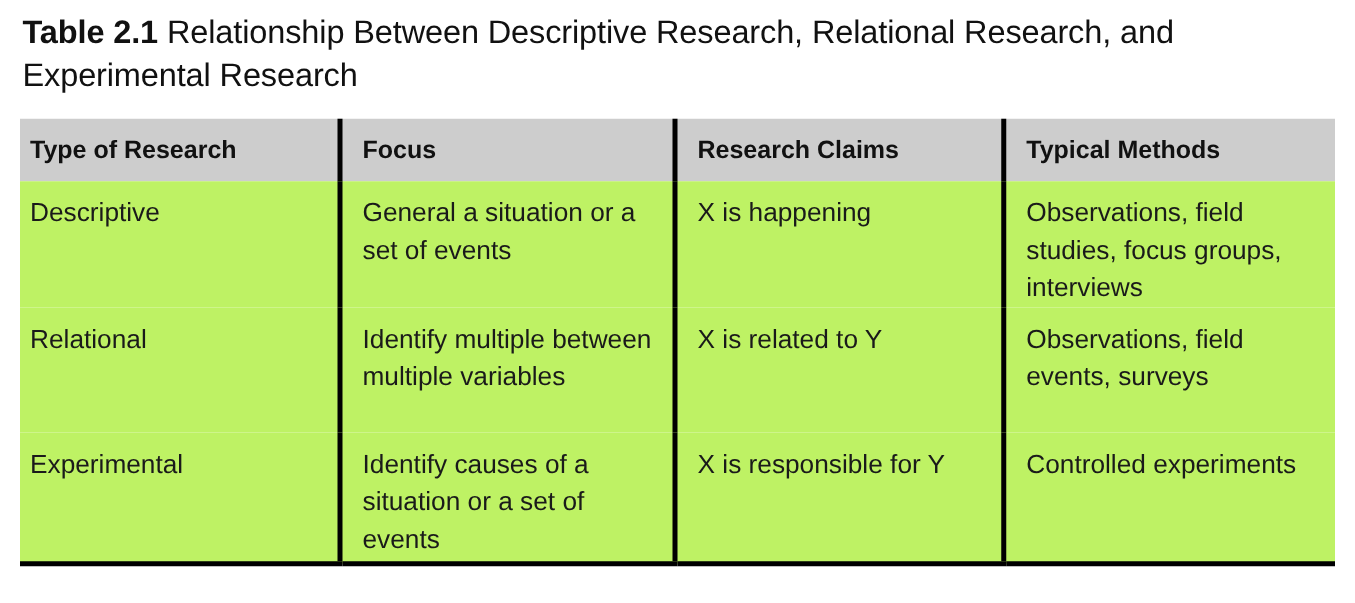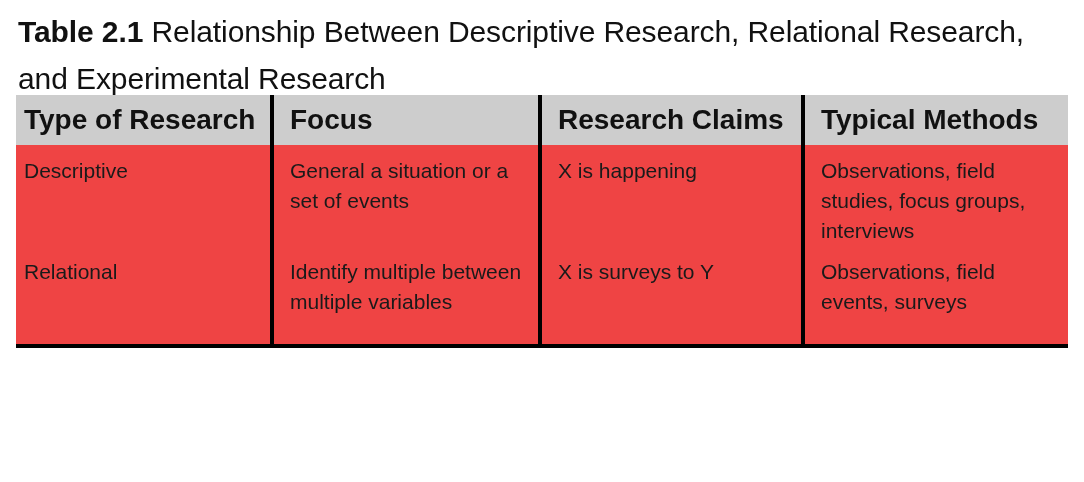--- a/index.html
+++ b/index.html
@@ -21,22 +21,22 @@
     height: 482px;
     box-sizing: border-box;
   }
 
   
   .caption {
     position: absolute;
     left: 18px;
     top: 8px;
     width: 1050px;
-    font-size: 30px;
-    line-height: 47px;
+    font-size: 26px;
+    line-height: 35px;
     letter-spacing: -0.1px;
     color: #111111;
   }
   .caption-label {
     font-weight: bold;
   }
   .caption-text {
     font-weight: normal;
   }
 
@@ -54,21 +54,21 @@
     width: 1052px;
   }
 
   table.data-table col.c0 { width: 256px; }
   table.data-table col.c1 { width: 268px; }
   table.data-table col.c2 { width: 263px; }
   table.data-table col.c3 { width: 265px; }
 
   thead th {
     background: #cdcdcd;
-    font-size: 28px;
+    font-size: 20px;
     font-weight: bold;
     text-align: left;
     color: #111111;
     height: 50px;
     padding: 0 0 0 16px;
     vertical-align: middle;
     box-sizing: border-box;
     border-left: 4px solid #000000;
   }
   thead th.first-col {
@@ -77,21 +77,21 @@
   }
 
   tbody td {
     font-size: 21px;
     line-height: 30px;
     color: #1a1a1a;
     vertical-align: top;
     padding: 11px 14px 0 16px;
     box-sizing: border-box;
     border-left: 4px solid #000000;
-    background: #ef4444;
+    background: #bef264;
   }
   tbody td.first-col {
     border-left: none;
     padding-left: 8px;
   }
 
   tbody tr.row-0 td { height: 100px; }
   tbody tr.row-1 td { height: 100px; }
   tbody tr.row-2 td { height: 105px; }
 
@@ -127,20 +127,26 @@
       <tbody>
         <tr class="row-0">
           <td class="first-col">Descriptive</td>
           <td>General a situation or a set of events</td>
           <td>X is happening</td>
           <td>Observations, field studies, focus groups, interviews</td>
         </tr>
         <tr class="row-1">
           <td class="first-col">Relational</td>
           <td>Identify multiple between multiple variables</td>
-          <td>X is surveys to Y</td>
+          <td>X is related to Y</td>
           <td>Observations, field events, surveys</td>
+        </tr>
+        <tr class="row-2">
+          <td class="first-col">Experimental</td>
+          <td>Identify causes of a situation or a set of events</td>
+          <td>X is responsible for Y</td>
+          <td>Controlled experiments</td>
         </tr>
       </tbody>
     </table>
   </div>
 
 </div>
 
 </body></html>

